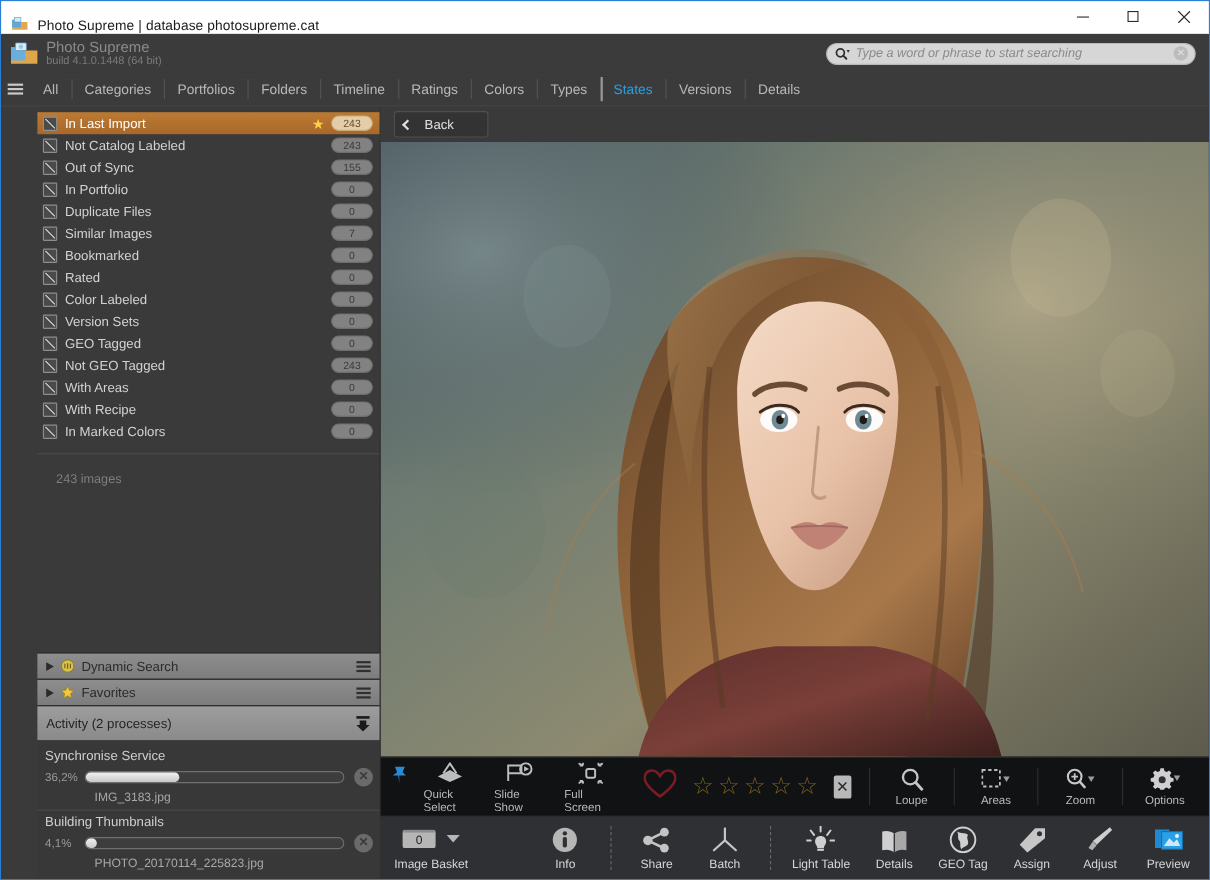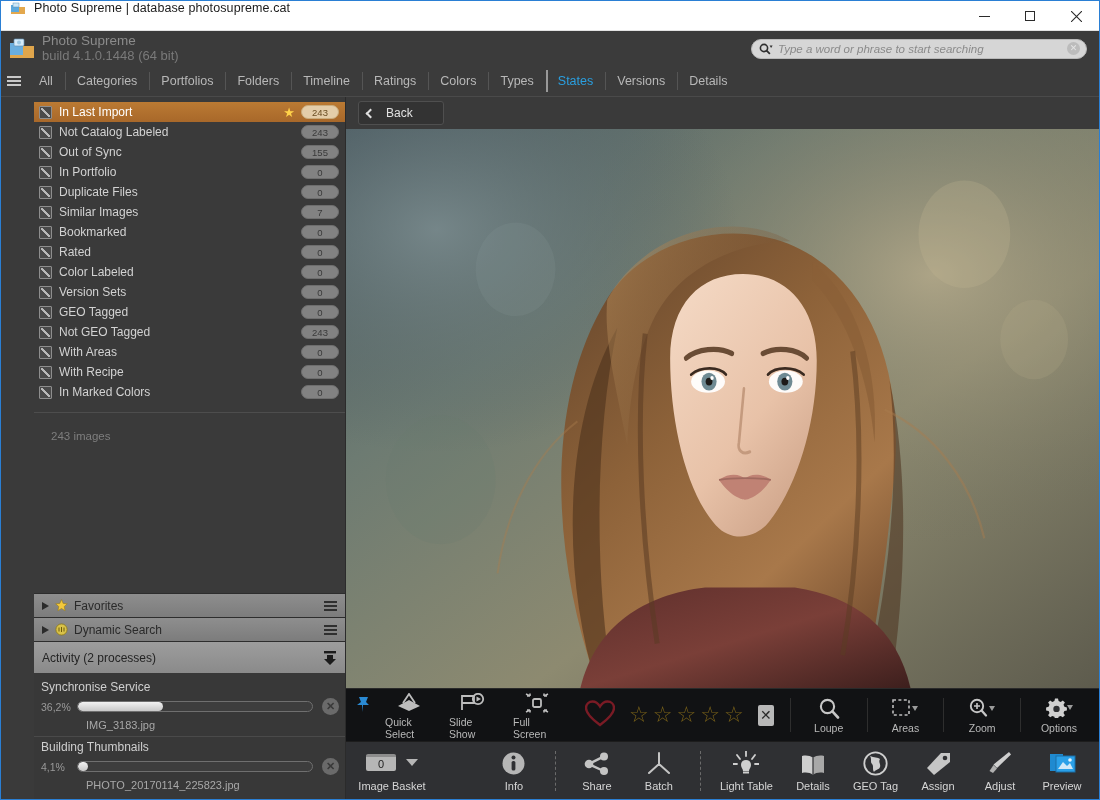--- a/index.html
+++ b/index.html
@@ -9,42 +9,42 @@
     background: #2e2e2e; overflow: hidden;
   }
   #app {
     width: 1100px; height: 800px; position: relative;
     border: 1px solid #2a7fd4; background: #3a3a3a;
     display: flex; flex-direction: column;
   }
 
   
   .titlebar {
-    height: 28px; background: #ffffff; display: flex; align-items: flex-start;
+    height: 28px; background: #ffffff; display: flex; align-items: flex-end;
     flex: 0 0 30px; border-bottom: 1px solid #e2e2e2;
   }
   .titlebar .appicon { width: 16px; height: 16px; margin-left: 9px; position: relative; }
   .titlebar .title { font-size: 12.5px; color: #1b1b1b; margin-left: 8px; letter-spacing: .1px; }
   .wincontrols { margin-left: auto; display: flex; height: 30px; }
   .wincontrols div {
     width: 46px; height: 30px; display: flex; align-items: center; justify-content: center;
     color: #2b2b2b; font-size: 13px;
   }
   .glyph-min { width: 11px; height: 1px; background: #2b2b2b; }
   .glyph-max { width: 10px; height: 10px; border: 1px solid #2b2b2b; }
 
   
   .brandbar {
     flex: 0 0 35px; background: #3b3b3b; display: flex; align-items: center;
     position: relative;
   }
   .brandlogo { width: 26px; height: 24px; margin-left: 8px; position: relative; }
   .brandtext { margin-left: 7px; line-height: 1.05; }
   .brandtext .b1 { font-size: 13.5px; color: #8b8b8b; }
-  .brandtext .b2 { font-size: 13px; color: #7a7a7a; margin-top: 1px; }
+  .brandtext .b2 { font-size: 10px; color: #7a7a7a; margin-top: 1px; }
   .searchwrap {
     margin-left: auto; margin-right: 12px; width: 336px; height: 20px;
     background: #d6d6d6; border-radius: 10px; display: flex; align-items: center;
     border: 1px solid #b9b9b9;
   }
   .searchwrap .sicon { margin-left: 7px; display:flex; align-items:center; }
   .searchwrap input {
     flex: 1; border: none; background: transparent; outline: none;
     font-size: 11.5px; font-style: italic; color: #6f6f6f;
     font-family: "Liberation Sans", sans-serif; margin-left: 5px;
@@ -385,40 +385,40 @@
             <span class="badge">0</span>
           </div>
         </div>
       <div class="imgcount">243 images</div>
       <div class="leftspacer"></div>
 
       <div class="panelhdr">
         <span class="tri"></span>
         <span class="phicon">
           <svg width="13" height="13" viewBox="0 0 13 13">
-              <path d="M6.5 0.6 L8.2 4.4 L12.3 4.8 L9.2 7.6 L10.1 11.7 L6.5 9.5 L2.9 11.7 L3.8 7.6 L0.7 4.8 L4.8 4.4 Z" fill="#f2c83c" stroke="#9a7c18" stroke-width=".6"></path>
-            </svg>
-        </span>
-        <span class="phlabel">Favorites</span>
-        <span class="burger">
-            <span></span>
-            <span></span>
-            <span></span>
-          </span>
-      </div>
-
-      <div class="panelhdr">
-        <span class="tri"></span>
-        <span class="phicon">
-          <svg width="13" height="13" viewBox="0 0 13 13">
             <circle cx="6.5" cy="6.5" r="5.6" fill="#d9c24a" stroke="#8e7a14" stroke-width=".8"></circle>
             <path d="M4 4.5 L4 8.5 M6.5 4 L6.5 9 M9 4.5 L9 8.5" stroke="#6d5c0d" stroke-width="1"></path>
           </svg>
         </span>
         <span class="phlabel">Dynamic Search</span>
+        <span class="burger">
+            <span></span>
+            <span></span>
+            <span></span>
+          </span>
+      </div>
+
+      <div class="panelhdr">
+        <span class="tri"></span>
+        <span class="phicon">
+          <svg width="13" height="13" viewBox="0 0 13 13">
+              <path d="M6.5 0.6 L8.2 4.4 L12.3 4.8 L9.2 7.6 L10.1 11.7 L6.5 9.5 L2.9 11.7 L3.8 7.6 L0.7 4.8 L4.8 4.4 Z" fill="#f2c83c" stroke="#9a7c18" stroke-width=".6"></path>
+            </svg>
+        </span>
+        <span class="phlabel">Favorites</span>
         <span class="burger">
             <span></span>
             <span></span>
             <span></span>
           </span>
       </div>
 
       <div class="actbar">
         <span class="alabel">Activity (2 processes)</span>
         <span class="collapse-ico">

